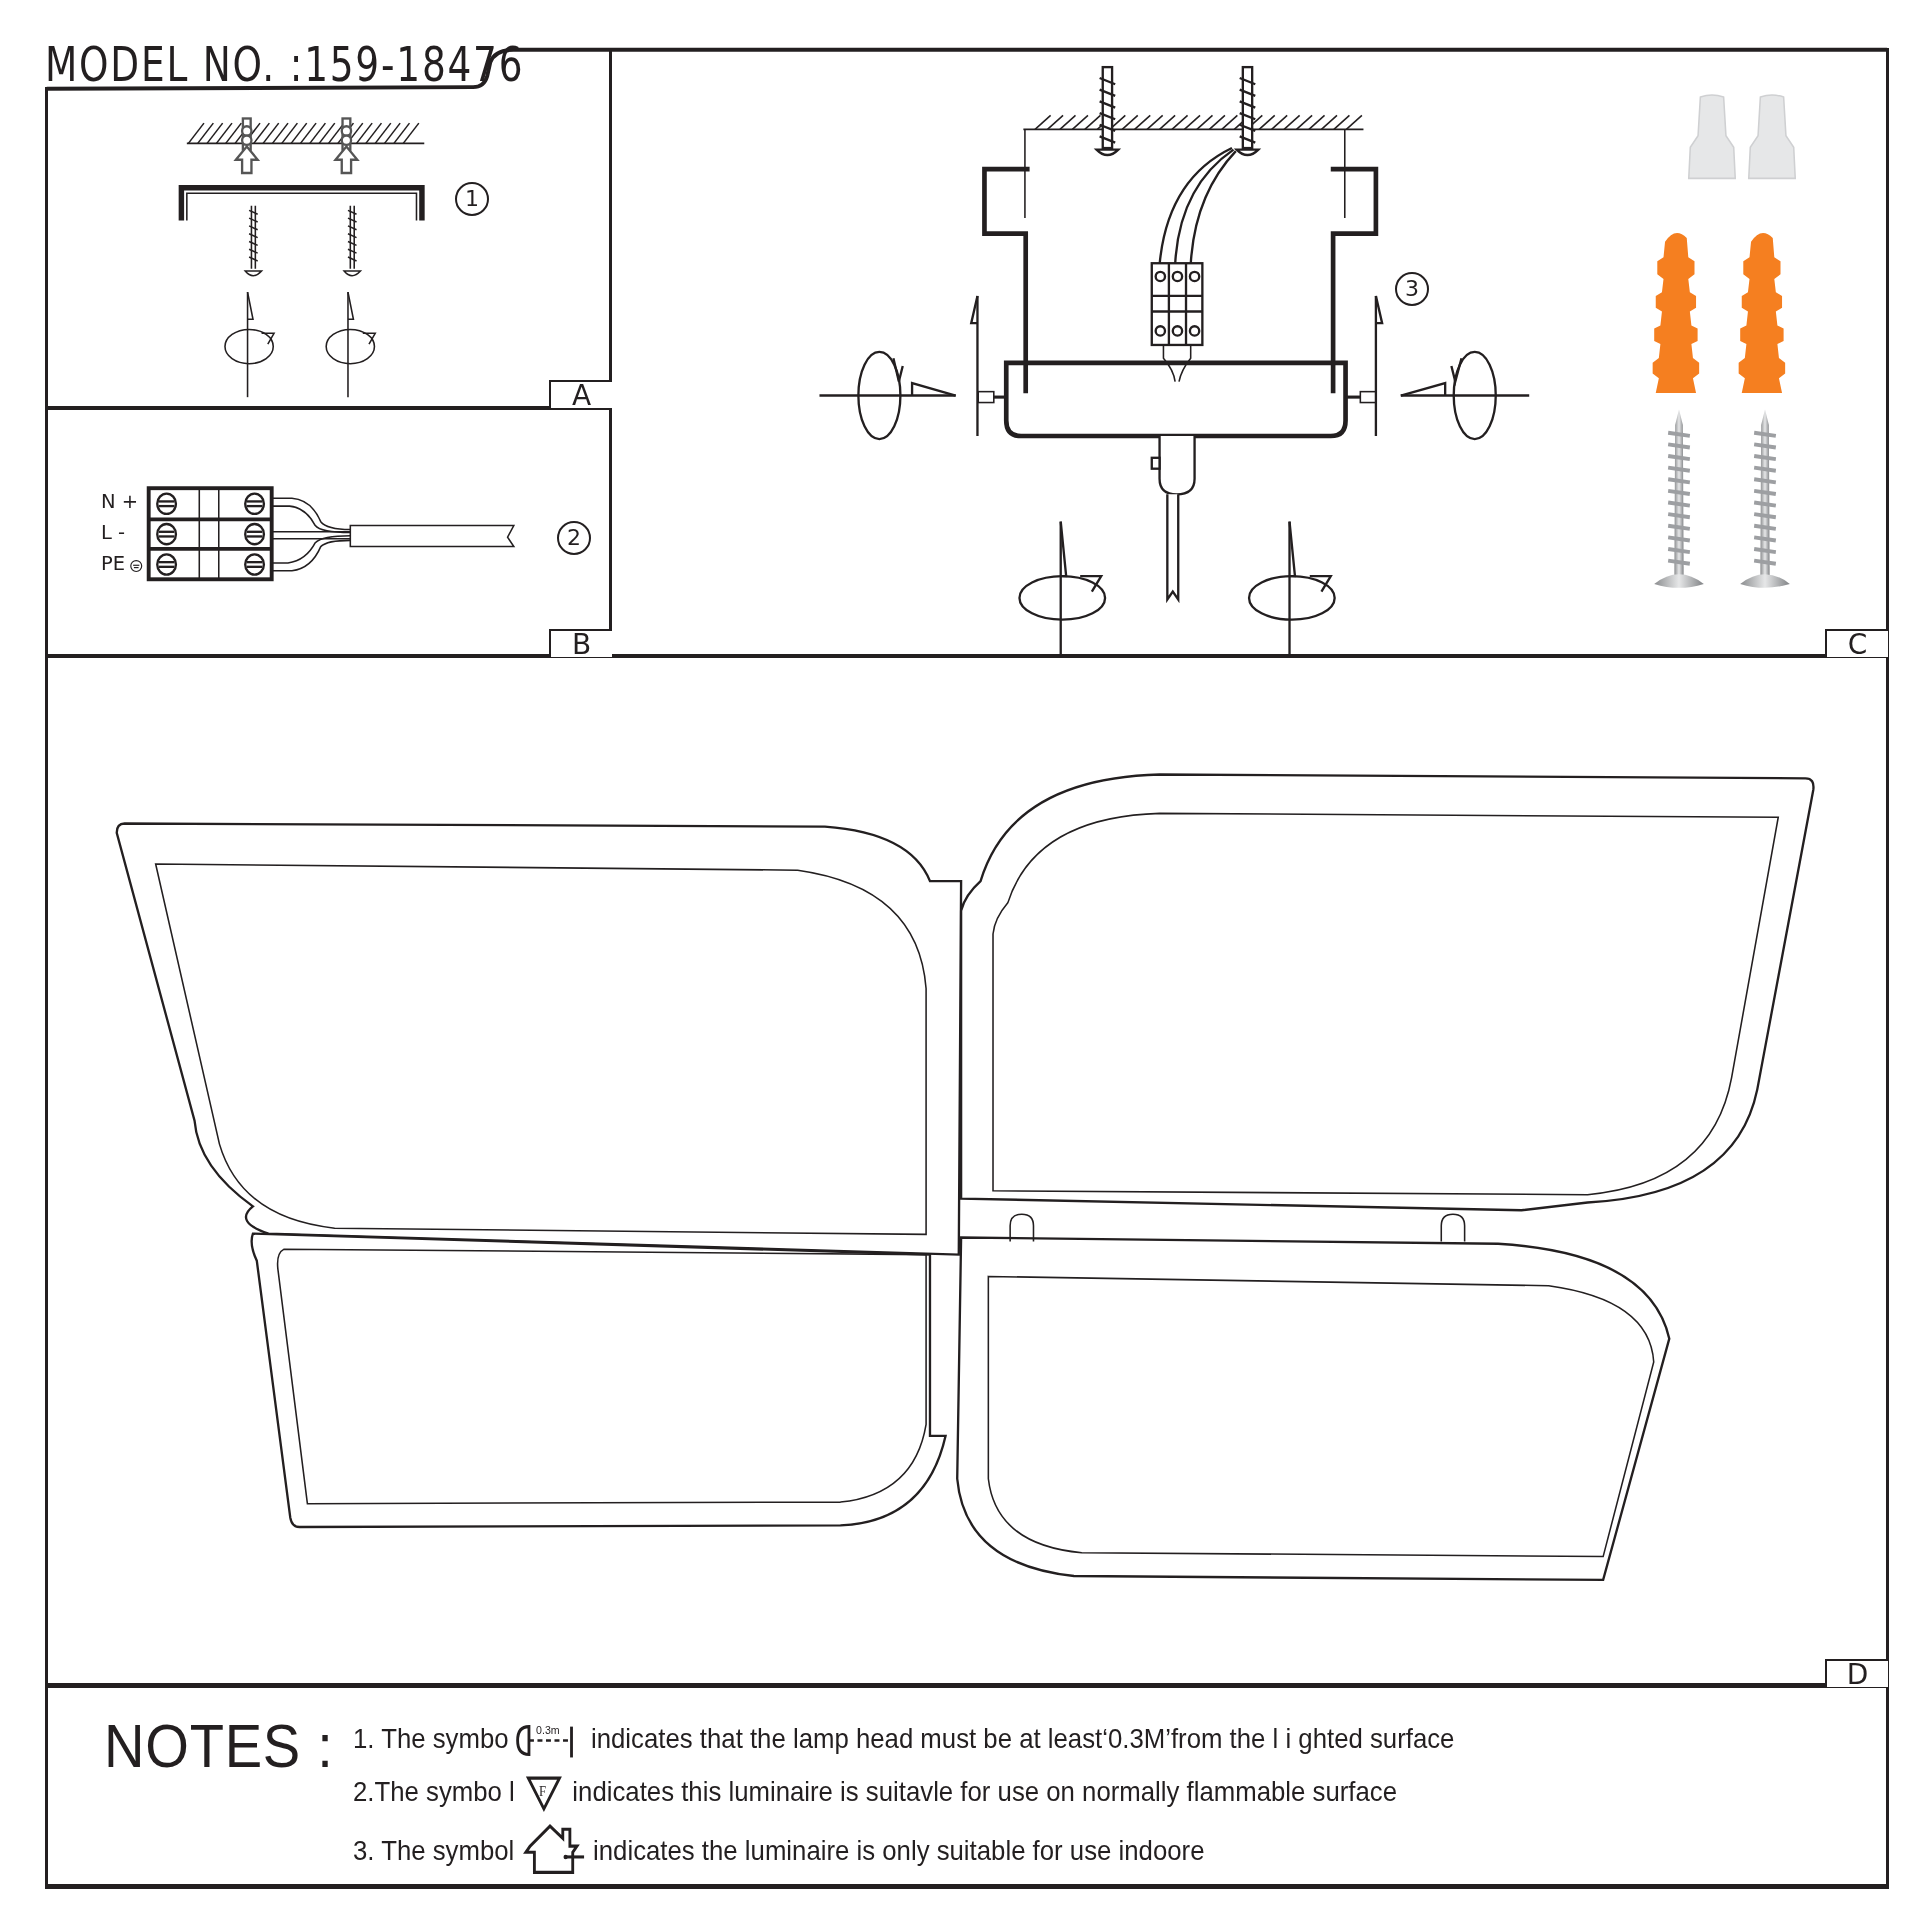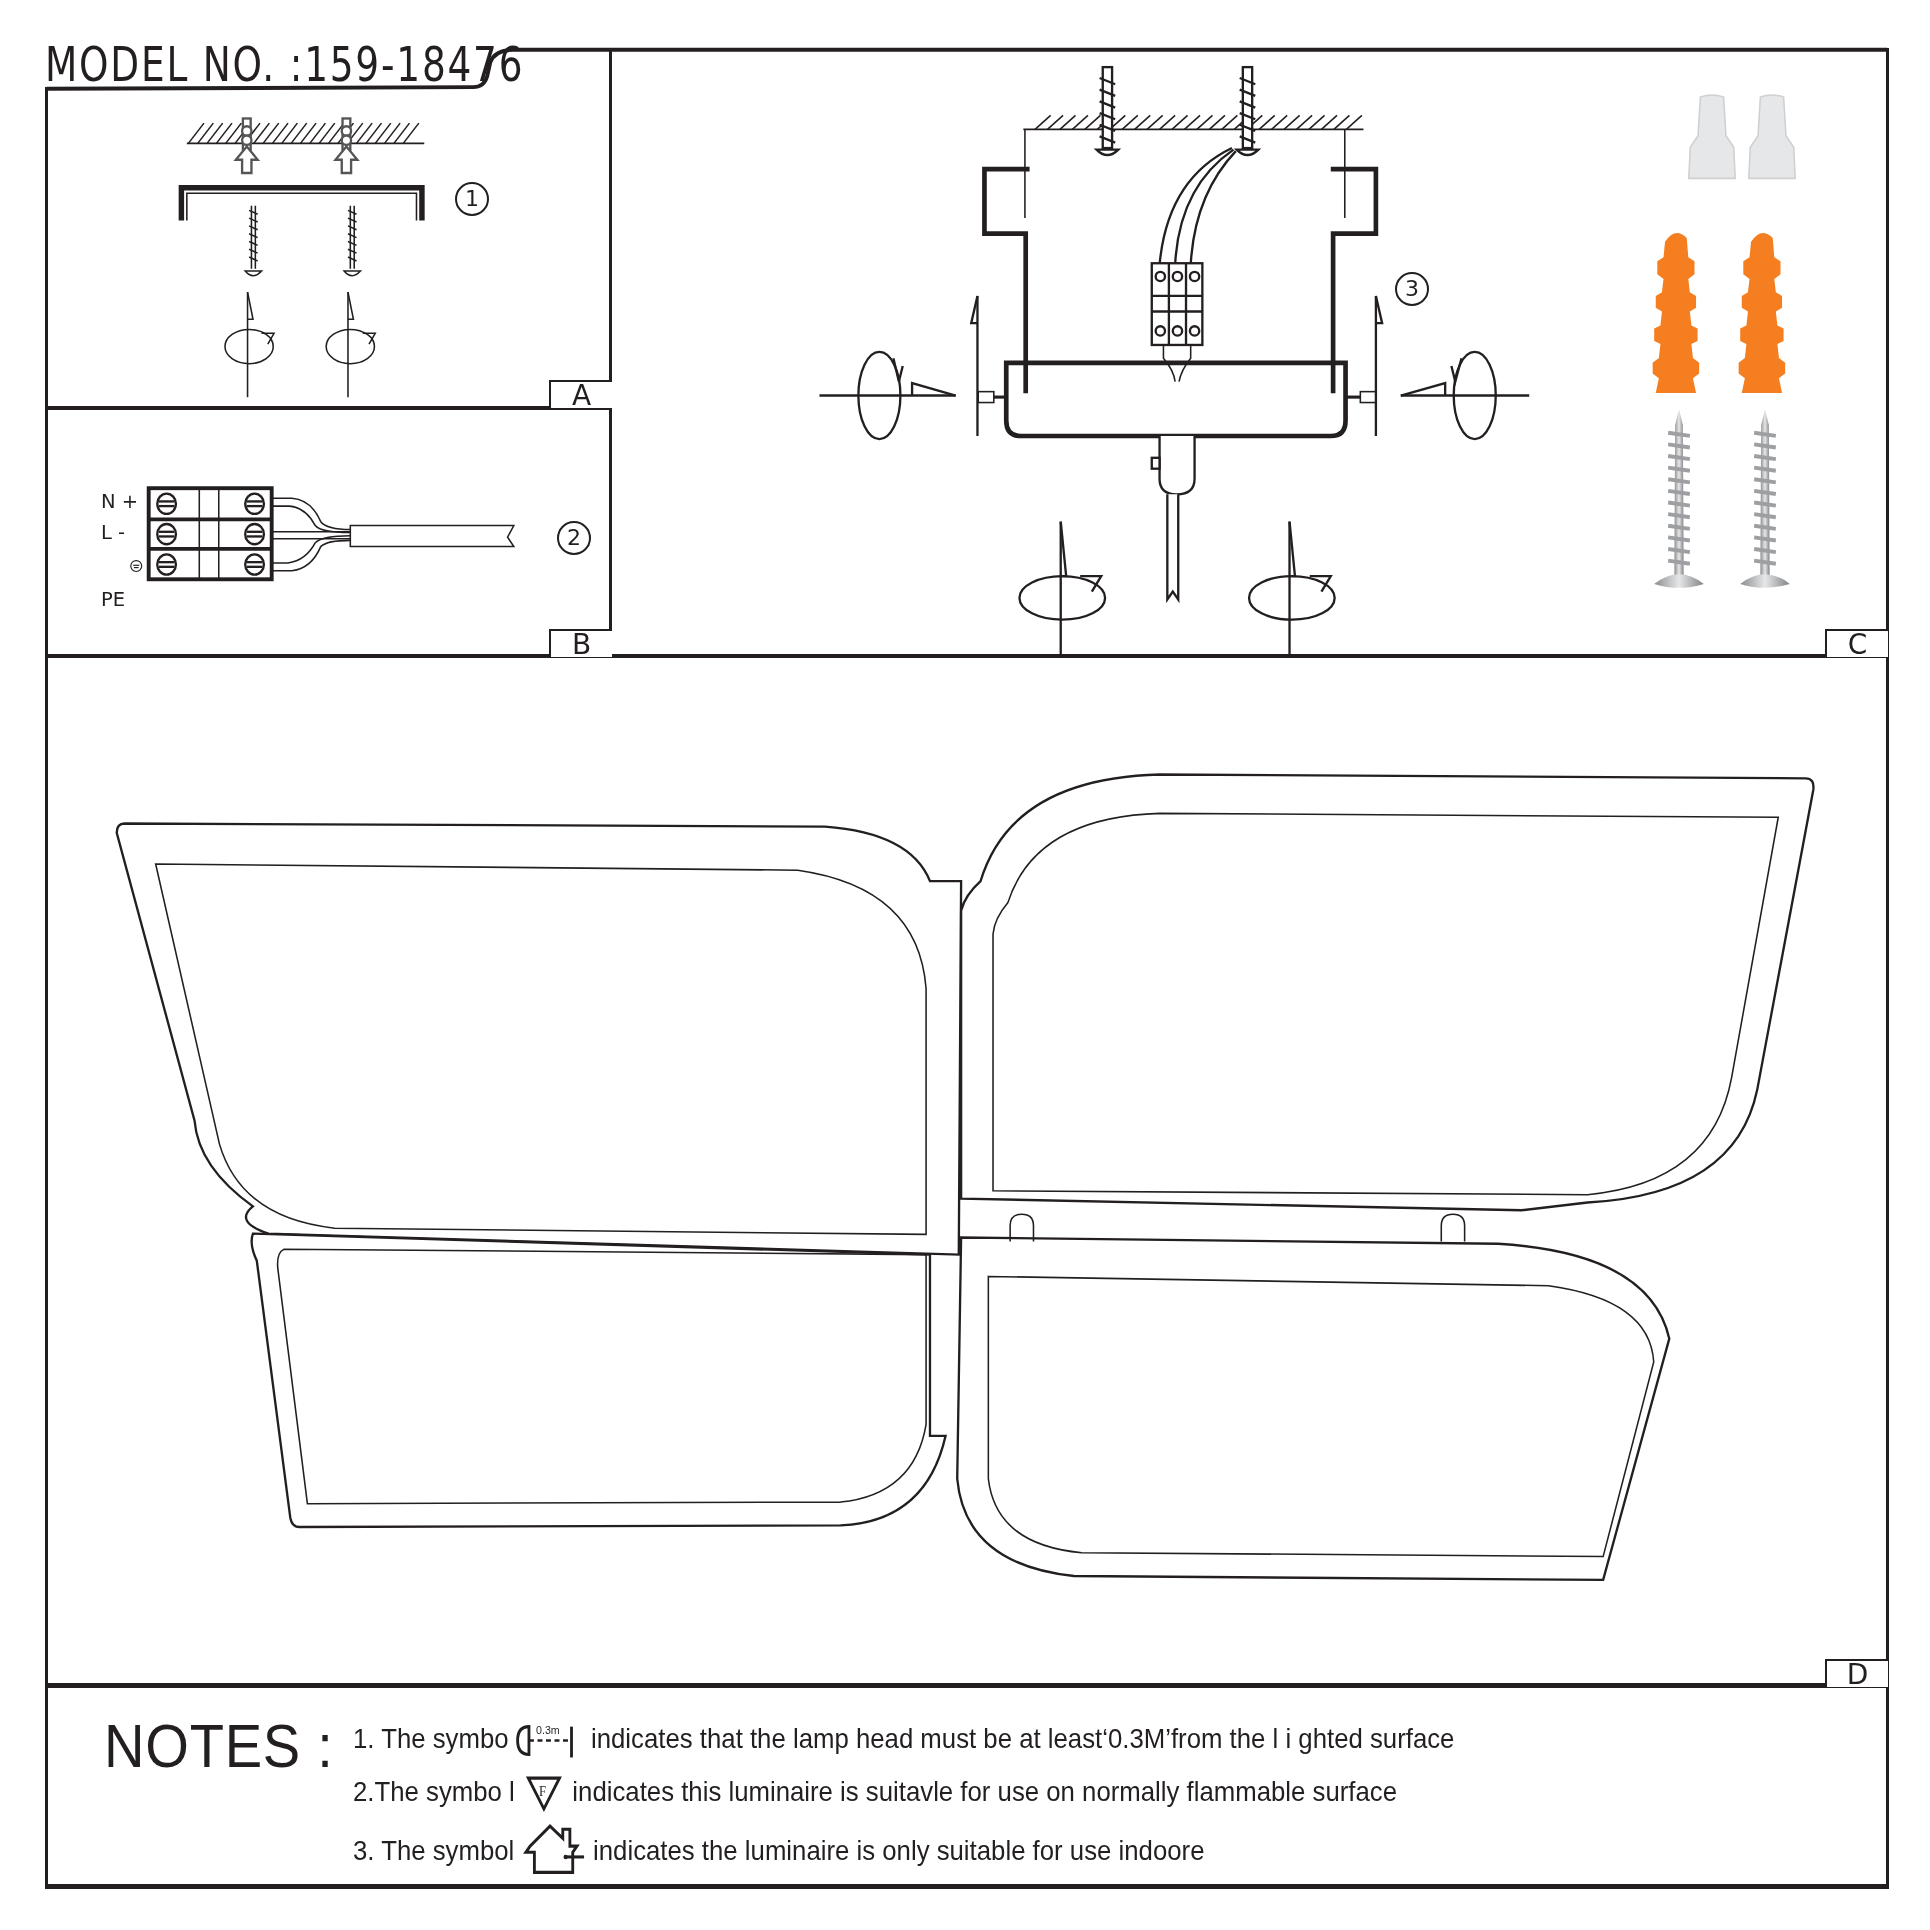--- a/index.html
+++ b/index.html
@@ -114,21 +114,21 @@
       <path d="M466 428 L482 428 L474 442"></path>
     </g>
   </svg>
   <div class="step-circle" style="left:455px;top:182px;">1</div>
   <div class="panel-label" style="left:549px;top:380px;">A</div>
 </section>
 
 <section>
   <div class="terminal-label" style="left:101px;top:492px;">N +</div>
   <div class="terminal-label" style="left:101px;top:523px;">L -</div>
-  <div class="terminal-label" style="left:101px;top:554px;margin-top:36px;">PE</div>
+  <div class="terminal-label" style="left:101px;top:554px;">PE</div>
   <svg style="left:0;top:0;" width="615" height="658" viewBox="0 0 790 845">
 
     <g stroke="#231f20" stroke-width="1.5" fill="none">
       <circle cx="175" cy="727" r="7"></circle>
         <line x1="171" y1="726" x2="179" y2="726"></line>
         <line x1="172" y1="729" x2="178" y2="729"></line>
     </g>
 
     <g stroke="#231f20" fill="#fff">
       <rect x="191" y="627" width="158" height="117" stroke-width="5"></rect>

